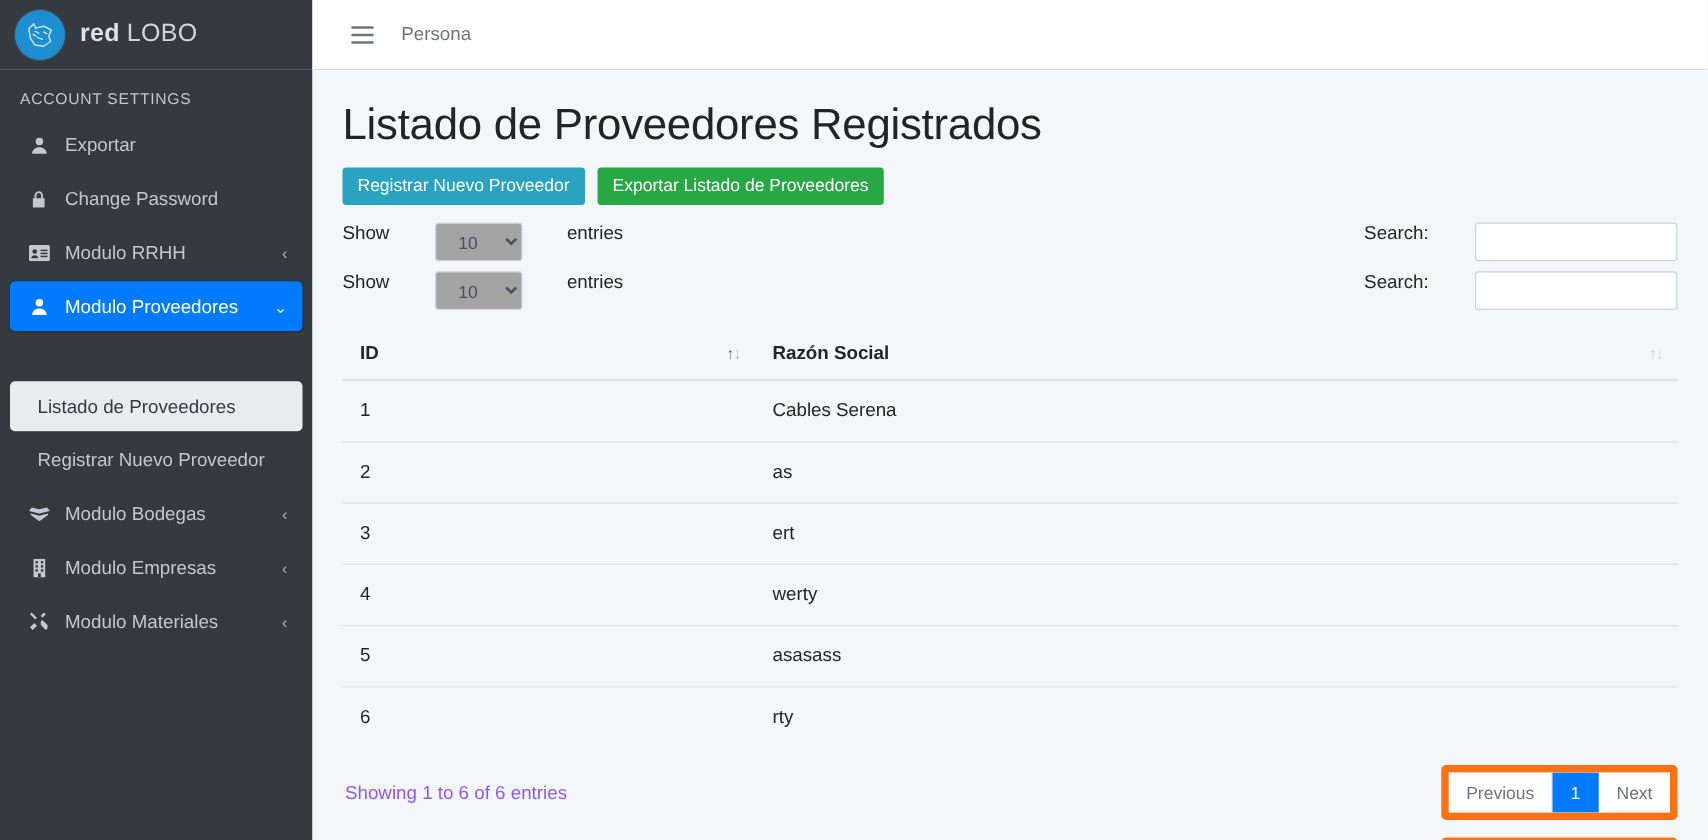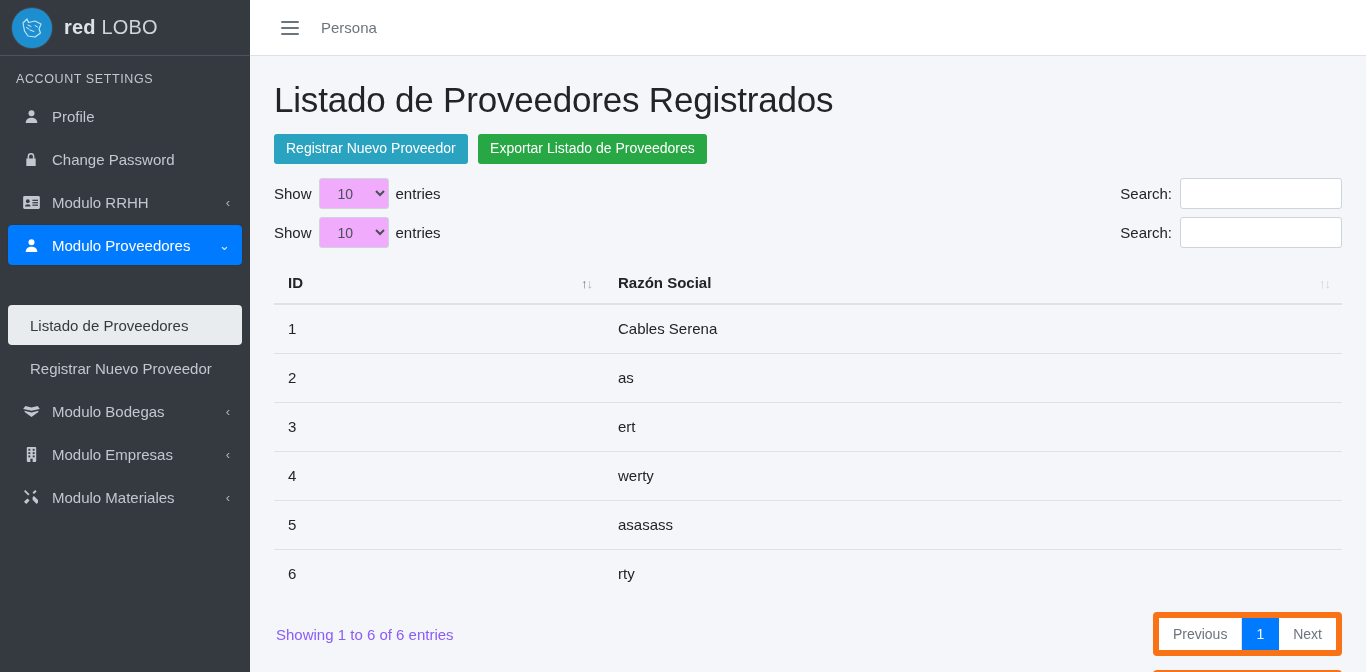--- a/index.html
+++ b/index.html
@@ -160,27 +160,27 @@
   .btn-success { background: #28a745; }
 
   .dt-row {
     display: flex;
     align-items: center;
     justify-content: space-between;
     height: 39px;
   }
   .dt-left { display: flex; align-items: center; font-size: 15px; color: #212529; }
   .dt-right { display: flex; align-items: center; font-size: 15px; color: #212529; }
-  .dt-left label, .dt-right label { display: flex; align-items: center; }
+  .dt-left label, .dt-right label { display: flex; align-items: flex-start; gap: 29px; }
   .length-select {
     margin: 0 7px;
     width: 70px; height: 31px;
     border: 1px solid #ced4da;
     border-radius: 3px;
-    background: #f0abfc;
+    background: #a3a3a3;
     font-size: 14px;
     color: #495057;
     font-family: "Liberation Sans", sans-serif;
     padding-left: 14px;
   }
   .search-input {
     margin-left: 8px;
     width: 162px; height: 31px;
     border: 1px solid #ced4da;
     border-radius: 3px;
@@ -282,21 +282,21 @@
 
     <nav class="nav">
 
       <div class="nav-item">
         <span class="ico">
           <svg width="15" height="15" viewBox="0 0 16 16" fill="currentColor">
               <circle cx="8" cy="4.5" r="3.2"></circle>
               <path d="M1.8 15c0-3.6 2.8-5.6 6.2-5.6s6.2 2 6.2 5.6z"></path>
             </svg>
         </span>
-        <span>Profile</span>
+        <span>Exportar</span>
         <span class="caret"></span>
       </div>
 
       <div class="nav-item">
         <span class="ico">
           <svg width="14" height="15" viewBox="0 0 14 16" fill="currentColor">
               <path d="M3.4 7V4.6a3.6 3.6 0 1 1 7.2 0V7H12v8H2V7zM5 7h4V4.6a2 2 0 1 0-4 0z"></path>
             </svg>
         </span>
         <span>Change Password</span>

